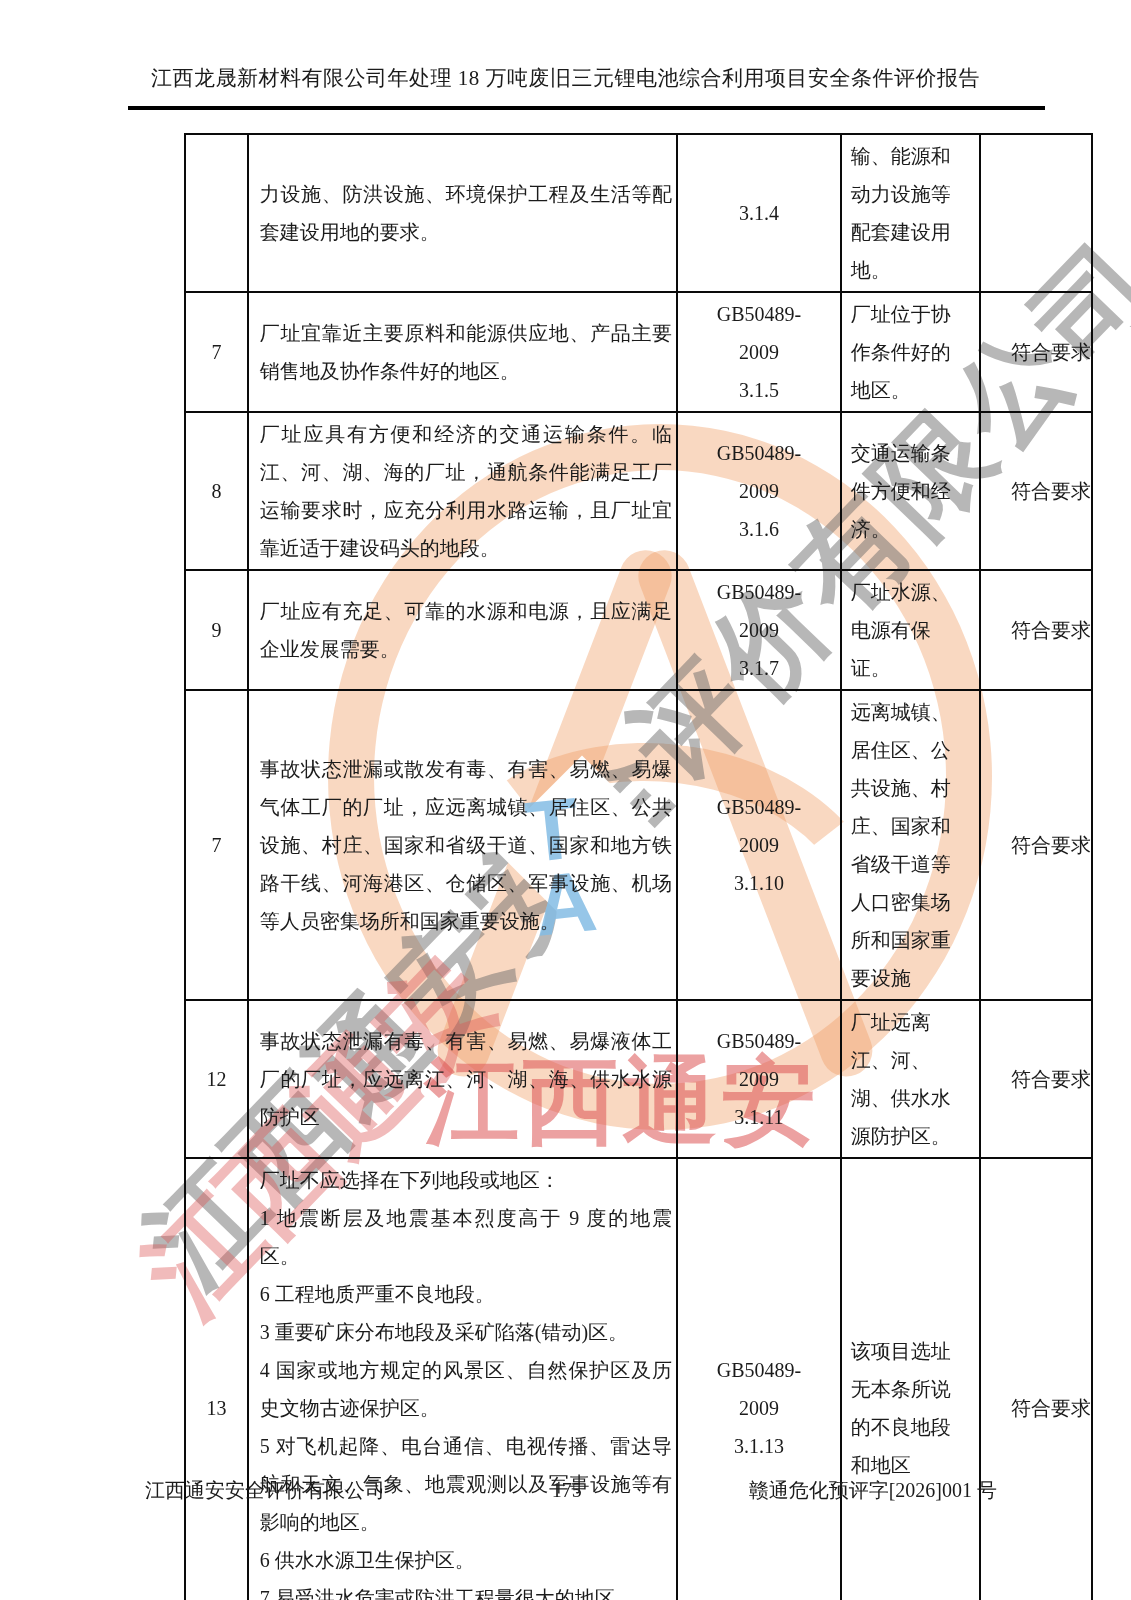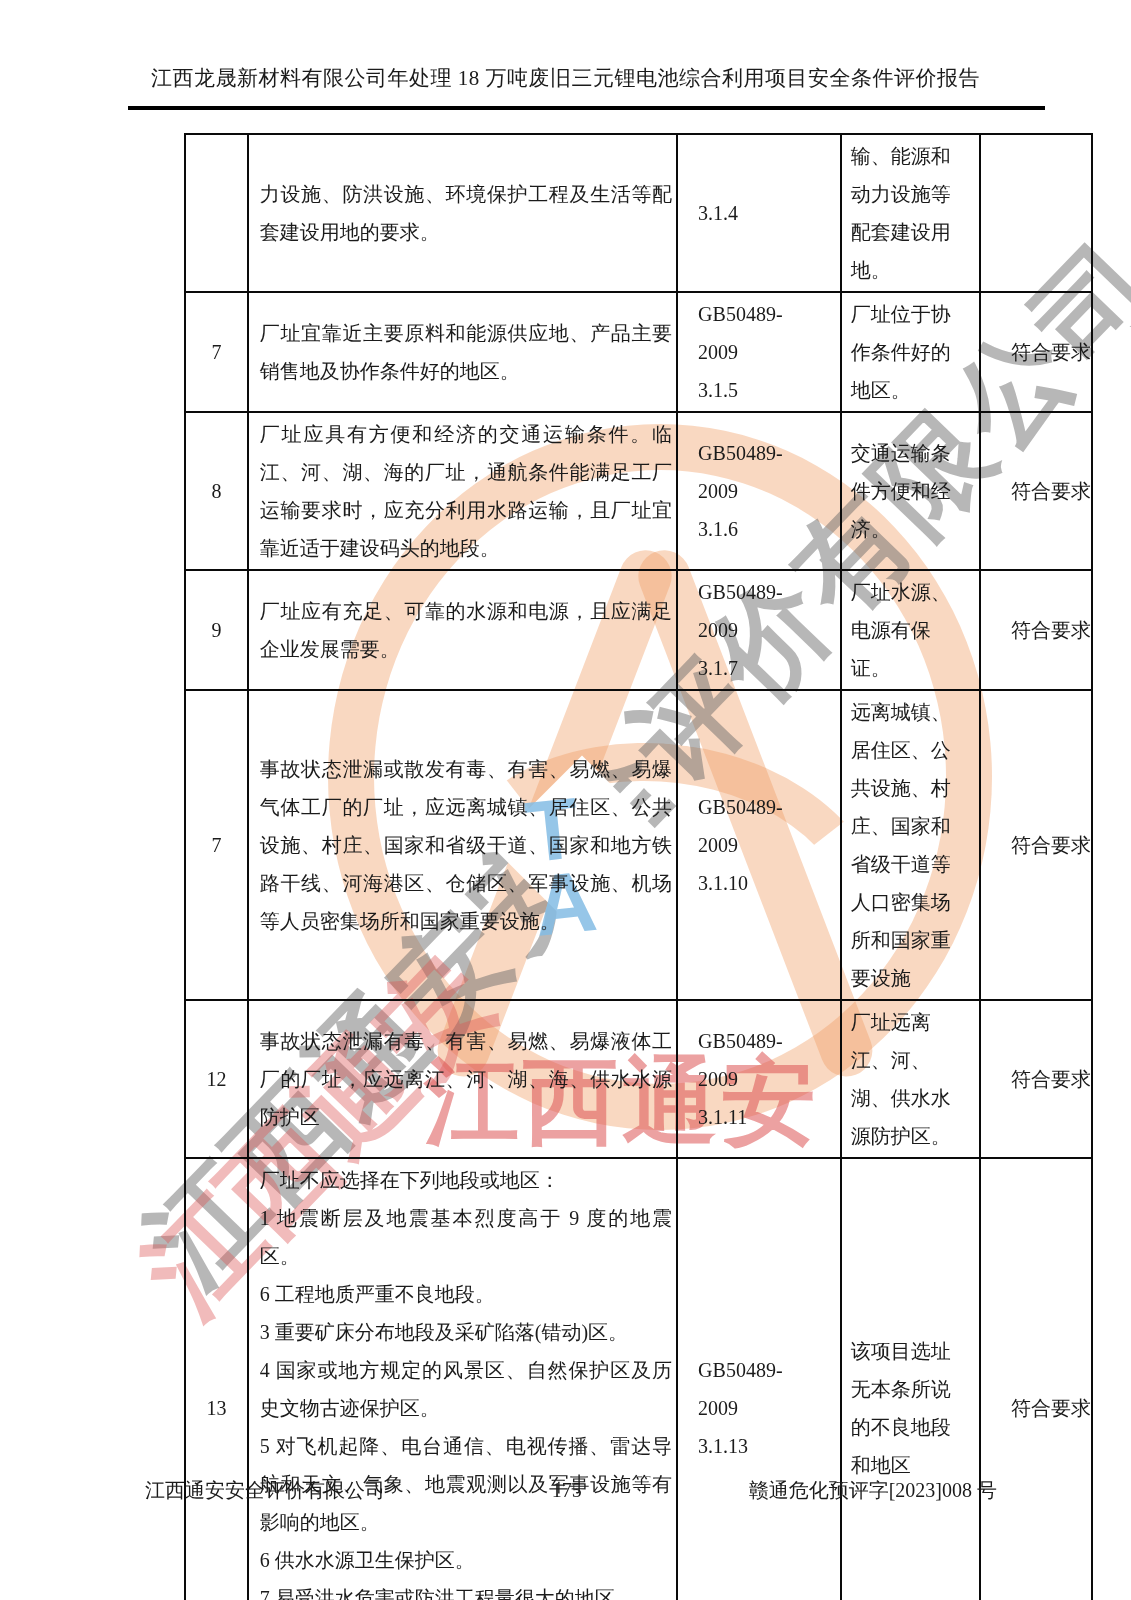--- a/index.html
+++ b/index.html
@@ -61,21 +61,21 @@
   table.eval-table {
     position:absolute; top:133px; left:136px; width:909px;
     border-collapse:collapse; table-layout:fixed;margin-left:48px;
   }
   .eval-table td {
     border:2px solid #0a0a0a; vertical-align:middle;
     font-size:20px; line-height:38px; color:#1b1b1b;
   }
   .col-no  { width:61px;  text-align:center; }
   .col-desc{ width:417px; padding:2px 4px 2px 11px; text-align:justify; }
-  .col-ref { width:159px; line-height:42px; padding:0 20px;border-radius:13px; }
+  .col-ref { width:159px; text-align:center; line-height:42px; padding:0 20px;border-radius:13px; }
   .col-sum { width:135px; padding:2px 10px 2px 9px; line-height:38px; }
   .col-con { width:109px; text-align:right; }
   .desc-line { text-align:justify; }
   .desc-line.bold { font-weight:normal; }
   tr.row-0 { height:117px; }
   tr.row-1 { height:75px;  }
   tr.row-2 { height:155px; }
   tr.row-3 { height:80px;  }
   tr.row-4 { height:73px;  }
   tr.row-5 { height:230px; }
@@ -199,16 +199,16 @@
           </td>
           <td class="col-sum">该项目选址无本条所说的不良地段和地区</td>
           <td class="col-con">符合要求</td>
         </tr>
       </tbody>
   </table>
 
   <div class="footer">
     <span>江西通安安全评价有限公司</span>
     <span>175</span>
-    <span>赣通危化预评字[2023]008 号</span>
+    <span>赣通危化预评字[2026]001 号</span>
   </div>
 
 </div>
 
 </body></html>

